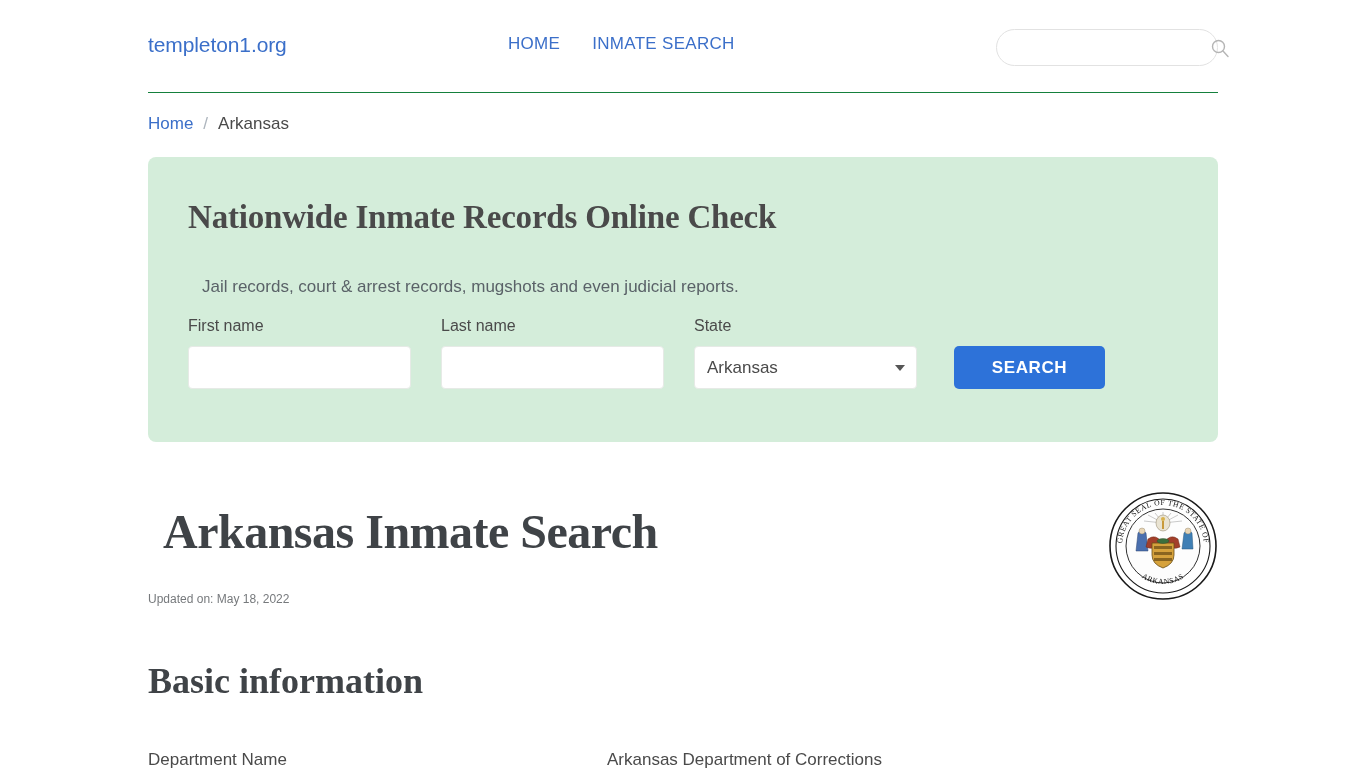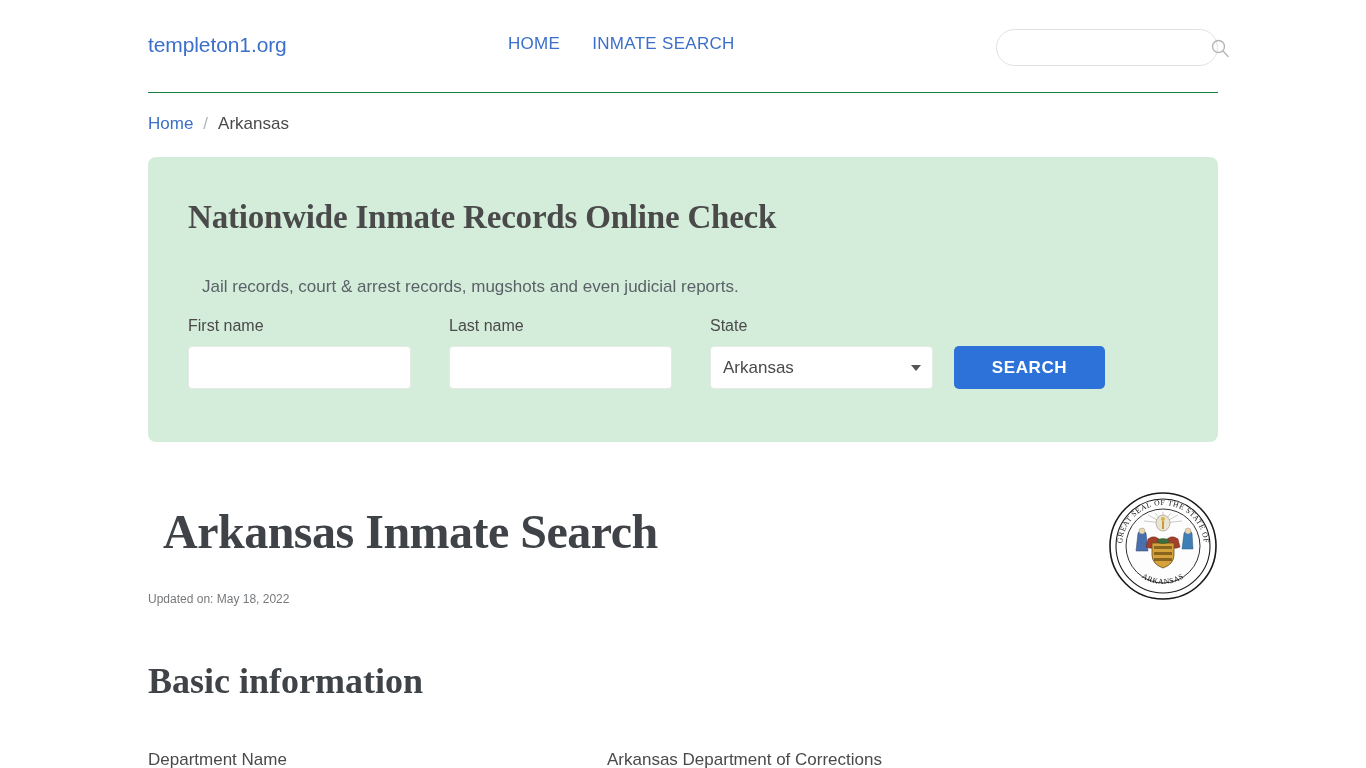--- a/index.html
+++ b/index.html
@@ -140,21 +140,21 @@
     font-size: 17px;
     color: #5a6268;
     white-space: nowrap;
   }
   .form-row {
     position: absolute;
     left: 40px;
     top: 160px;
     display: flex;
     align-items: flex-end;
-    gap: 17px;
+    gap: 9px;
   }
   .field { position: relative; }
   .field-label {
     display: block;
     font-size: 16px;
     color: #4a4a4a;
     margin-bottom: 11px;
   }
   .field input[type="text"] {
     width: 223px;
@@ -195,21 +195,21 @@
     right: 12px;
     top: 50%;
     transform: translateY(-50%);
     width: 0; height: 0;
     border-left: 5px solid transparent;
     border-right: 5px solid transparent;
     border-top: 6px solid #555;
     pointer-events: none;
   }
   .search-btn {
-    margin-left: 4px;
+    margin-left: 28px;
     width: 151px;
     height: 43px;
     background: #2d72d9;
     border: 0;
     border-radius: 5px;
     color: #ffffff;
     font-size: 17px;
     font-weight: bold;
     letter-spacing: 0.6px;
     font-family: "Liberation Sans", sans-serif;

